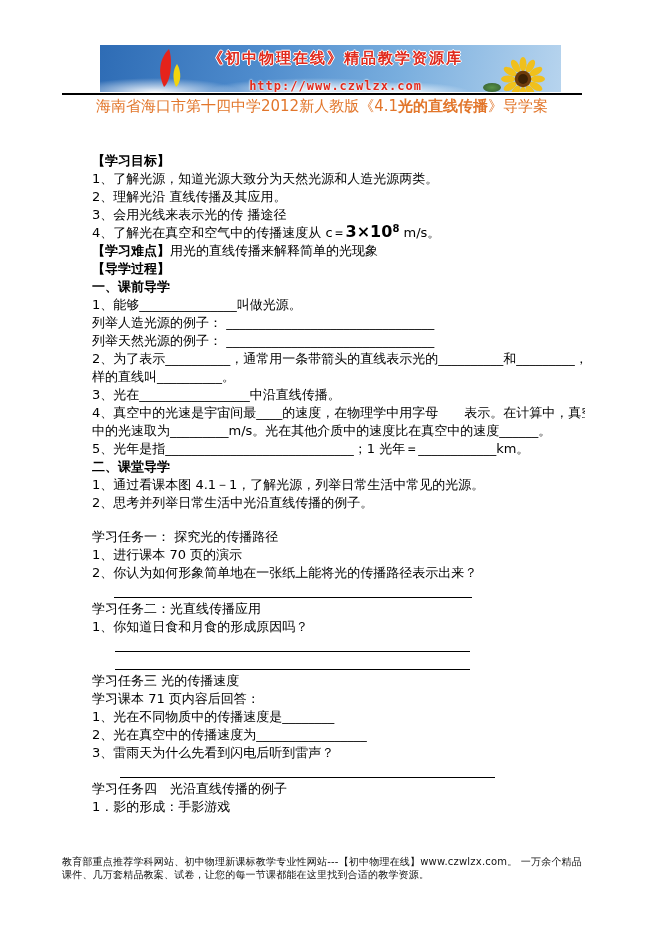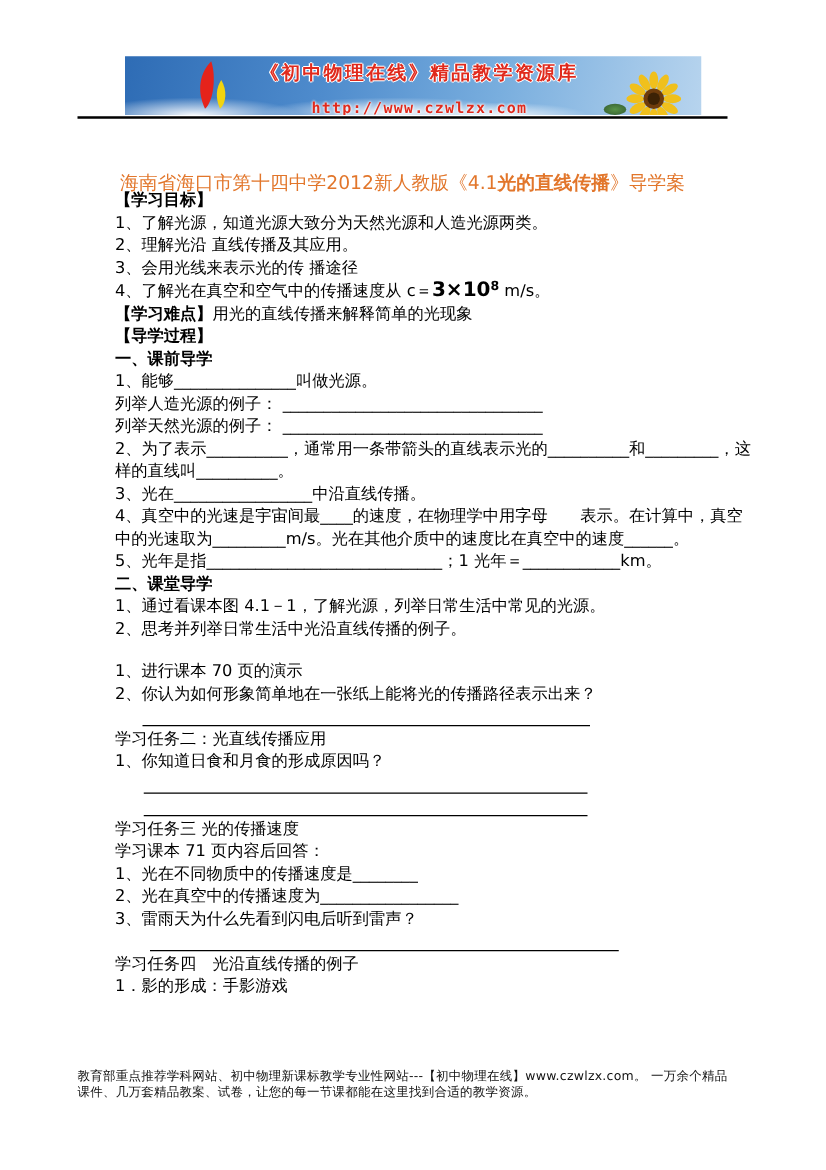--- a/index.html
+++ b/index.html
@@ -1,17 +1,17 @@
 <!DOCTYPE html>
 <html><head>
 <meta charset="utf-8">
 <style>
   html,body{margin:0;padding:0;background:#fff;}
   .page{position:relative;width:585px;height:936px;background:#ffffff;overflow:hidden;
-        font-family:"DejaVu Sans",sans-serif;color:#000;padding-left:36px;}
+        font-family:"DejaVu Sans",sans-serif;color:#000;}
 
   
   .banner{position:absolute;left:100px;top:45px;width:461px;height:47px;overflow:hidden;
           background:linear-gradient(100deg,#2e6cb5 0%,#4f8ccd 35%,#79aede 65%,#b7d4ee 100%);}
   .cloud{position:absolute;background:radial-gradient(closest-side,rgba(255,255,255,.95),rgba(255,255,255,0));}
   .cloud1{left:110px;bottom:-10px;width:210px;height:24px;}
   .cloud2{left:-30px;bottom:-14px;width:170px;height:28px;}
   .cloud3{right:90px;bottom:-12px;width:140px;height:22px;}
   .logo{position:absolute;left:52px;top:3px;width:34px;height:41px;}
   .banner-texts{position:absolute;left:40px;right:30px;top:4px;text-align:center;}
@@ -19,21 +19,21 @@
               text-shadow:-1px 0 #fff,1px 0 #fff,0 -1px #fff,0 1px #fff;}
   .site-url{font-size:12px;font-weight:bold;color:#e02a1d;letter-spacing:1px;margin-top:11px;
             font-family:"DejaVu Sans Mono",monospace;text-shadow:0 0 2px #fff,0 0 2px #fff;}
   .sunflower{position:absolute;right:16px;bottom:-9px;width:44px;height:44px;}
   .leaf{position:absolute;right:60px;bottom:0px;width:18px;height:9px;border-radius:50%;opacity:.85;
         background:radial-gradient(closest-side,#4c8a2a,#2d5b18);}
 
   
   .header-rule{position:absolute;left:62px;top:93px;width:520px;border-top:2px solid #000;}
   .doc-title{position:absolute;left:62px;top:97px;width:520px;text-align:center;
-             font-size:15px;color:#e2762b;white-space:nowrap;margin-top:40px;}
+             font-size:15px;color:#e2762b;white-space:nowrap;}
   .doc-title .tb{font-weight:bold;}
 
   
   .doc-body{position:absolute;left:92px;top:152px;width:509px;font-size:13px;line-height:18px;}
   .line{min-height:18px;}
   .b{font-weight:bold;}
   .big{font-size:16px;font-weight:bold;line-height:1;}
   .sup{font-size:10px;font-weight:bold;vertical-align:super;line-height:1;}
   .answer-row{height:18px;position:relative;}
   .answer-row .rule{position:absolute;bottom:2px;height:0;border-bottom:1px solid #000;}
@@ -97,20 +97,21 @@
       <div class="line"><span>列举人造光源的例子： ________________________________</span></div>
       <div class="line"><span>列举天然光源的例子： ________________________________</span></div>
       <div class="line"><span>2、为了表示__________，通常用一条带箭头的直线表示光的__________和_________，这样的直线叫__________。</span></div>
       <div class="line"><span>3、光在_________________中沿直线传播。</span></div>
       <div class="line"><span>4、真空中的光速是宇宙间最____的速度，在物理学中用字母　　表示。在计算中，真空中的光速取为_________m/s。光在其他介质中的速度比在真空中的速度______。</span></div>
       <div class="line"><span>5、光年是指_____________________________；1 光年＝____________km。</span></div>
       <div class="line"><span class="b">二、课堂导学</span></div>
       <div class="line"><span>1、通过看课本图 4.1－1，了解光源，列举日常生活中常见的光源。</span></div>
       <div class="line"><span>2、思考并列举日常生活中光沿直线传播的例子。</span></div>
       <div class="spacer" style="height: 16px;"></div>
+      <div class="line"><span>学习任务一：  探究光的传播路径</span></div>
       <div class="line"><span>1、进行课本 70 页的演示</span></div>
       <div class="line"><span>2、你认为如何形象简单地在一张纸上能将光的传播路径表示出来？</span></div>
       <div class="answer-row">
         <div class="rule" style="left: 22px; width: 358px;"></div>
       </div>
       <div class="line"><span>学习任务二：光直线传播应用</span></div>
       <div class="line"><span>1、你知道日食和月食的形成原因吗？</span></div>
       <div class="answer-row">
         <div class="rule" style="left: 23px; width: 355px;"></div>
       </div>

